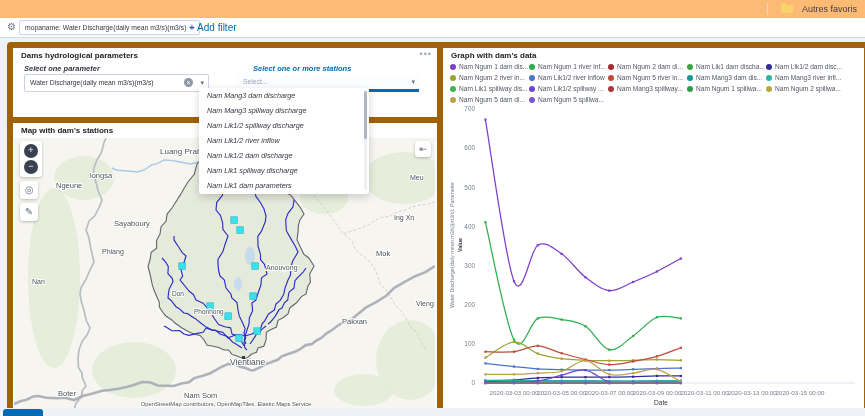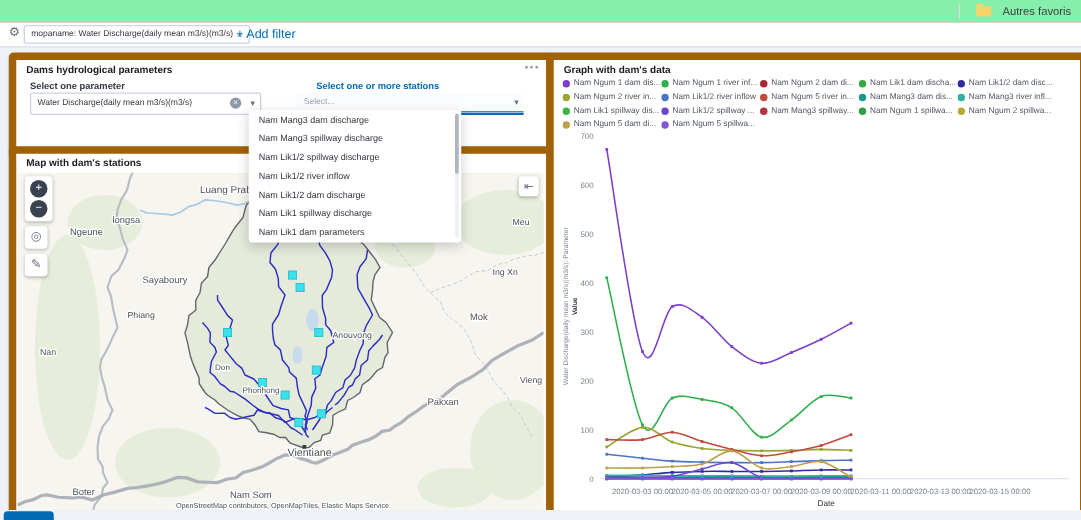--- a/index.html
+++ b/index.html
@@ -1,52 +1,52 @@
 <!DOCTYPE html>
 <html><head>
 <meta charset="utf-8">
 <style>
   html,body{margin:0;padding:0;background:#dfe3ea;}
   .screen{position:relative;width:865px;height:416px;background:#eef1f6;overflow:hidden;
           font-family:"Liberation Sans",sans-serif;-webkit-font-smoothing:antialiased;}
   
-  .bookmark-bar{position:absolute;left:0;top:0;width:865px;height:18px;background:#86efac;border-bottom:1px solid #ec4899;}
+  .bookmark-bar{position:absolute;left:0;top:0;width:865px;height:18px;background:#fdba74;border-bottom:1px solid #ec4899;}
   .bm-divider{position:absolute;right:97px;top:3px;width:1px;height:12px;background:#dadce0;}
   .bm-folder{position:absolute;right:72px;top:5px;width:12px;height:8px;background:#f7d36a;border-radius:1px;}
   .bm-folder:before{content:"";position:absolute;left:0;top:-2px;width:5px;height:2px;background:#f7d36a;border-radius:1px 1px 0 0;}
   .bm-label{position:absolute;right:8px;top:4px;font-size:9px;color:#3c4043;}
   
   .filter-bar{position:absolute;left:0;top:18px;width:865px;height:19px;background:#fff;border-bottom:1px solid #d3dae6;}
   .gear{position:absolute;left:7px;top:3px;font-size:10px;color:#69707d;line-height:12px;}
   .pill{position:absolute;left:19px;top:2px;height:11px;display:inline-flex;align-items:center;gap:3px;
         padding:1px 5px;border:1px solid #cdd5e4;border-radius:2px;background:#fff;box-shadow:0 1px 1px rgba(0,0,0,.04);}
   .pill-text{font-size:6.8px;color:#343741;white-space:nowrap;}
   .pill-x{font-size:8px;color:#69707d;line-height:8px;}
   .add-filter{position:absolute;left:189px;top:4px;font-size:10px;color:#006BB4;}
   
   .panel{position:absolute;background:#fff;border:6px solid #a16207;border-radius:4px;box-shadow:0 1px 2px rgba(152,162,179,.15);}
   .panel-title{position:absolute;left:8px;top:3px;font-size:8px;font-weight:bold;color:#1a1c21;white-space:nowrap;}
   #panel-params{left:7px;top:42px;width:424px;height:72px;}
   #panel-map{left:7px;top:117px;width:424px;height:291px;}
   #panel-graph{left:437px;top:42px;width:421px;height:366px;}
   .panel-menu{position:absolute;right:5px;top:1px;font-size:9px;color:#98a2b3;letter-spacing:1px;}
   
-  .fld-label{position:absolute;font-size:7.5px;font-weight:bold;color:#343741;white-space:nowrap;}
+  .fld-label{position:absolute;font-size:7.5px;font-weight:bold;color:#343741;white-space:nowrap;font-style:italic;}
   .fld-label.blue{color:#006BB4;padding-left:16px;}
   .combo{position:absolute;height:16px;background:#fff;border:1px solid #ccd3e0;border-radius:2px;}
   .combo .val{position:absolute;left:5px;top:4px;font-size:6.8px;color:#343741;white-space:nowrap;}
   .combo .clear{position:absolute;right:15px;top:3px;width:9px;height:9px;border-radius:50%;background:#8e98a8;color:#fff;
                 font-size:7px;line-height:9px;text-align:center;}
   .combo .chev{position:absolute;right:4px;top:4px;font-size:7px;color:#69707d;}
   .combo.focus{border:none;border-bottom:2px solid #006BB4;background:#fbfdff;border-radius:2px 2px 0 0;box-shadow:inset 0 -1px 0 #006BB4;}
   .combo .ph{position:absolute;left:6px;top:4px;font-size:6.8px;color:#98a2b3;}
   
   .popover{position:absolute;left:199px;top:88px;width:170px;height:106px;background:#fff;z-index:30;
            box-shadow:0 3px 9px rgba(0,0,0,.18);border-radius:0 0 3px 3px;overflow:hidden;}
-  .opt{height:15px;line-height:15px;padding:0 8px;font-size:7.2px;color:#343741;white-space:nowrap;}
+  .opt{height:15px;line-height:15px;padding:0 8px;font-size:7.2px;color:#343741;white-space:nowrap;font-style:italic;}
   .pop-track{position:absolute;right:2px;top:2px;width:3px;height:100px;background:#eef0f4;border-radius:2px;}
   .pop-thumb{position:absolute;right:2px;top:3px;width:3px;height:48px;background:#aeb6c2;border-radius:2px;}
   
   #map-canvas{position:absolute;left:1px;top:15px;}
   .map-btn{position:absolute;background:#fff;border-radius:3px;box-shadow:0 1px 3px rgba(0,0,0,.25);z-index:5;}
   .zoom-group{left:7px;top:18px;width:22px;height:36px;}
   .zc{position:absolute;left:4px;width:14px;height:14px;border-radius:50%;background:#39424e;color:#fff;
       font-size:9px;line-height:13px;text-align:center;}
   .zc.plus{top:3px;} .zc.minus{top:19px;}
   .tool-btn{width:18px;height:18px;text-align:center;font-size:10px;line-height:18px;color:#69707d;}

